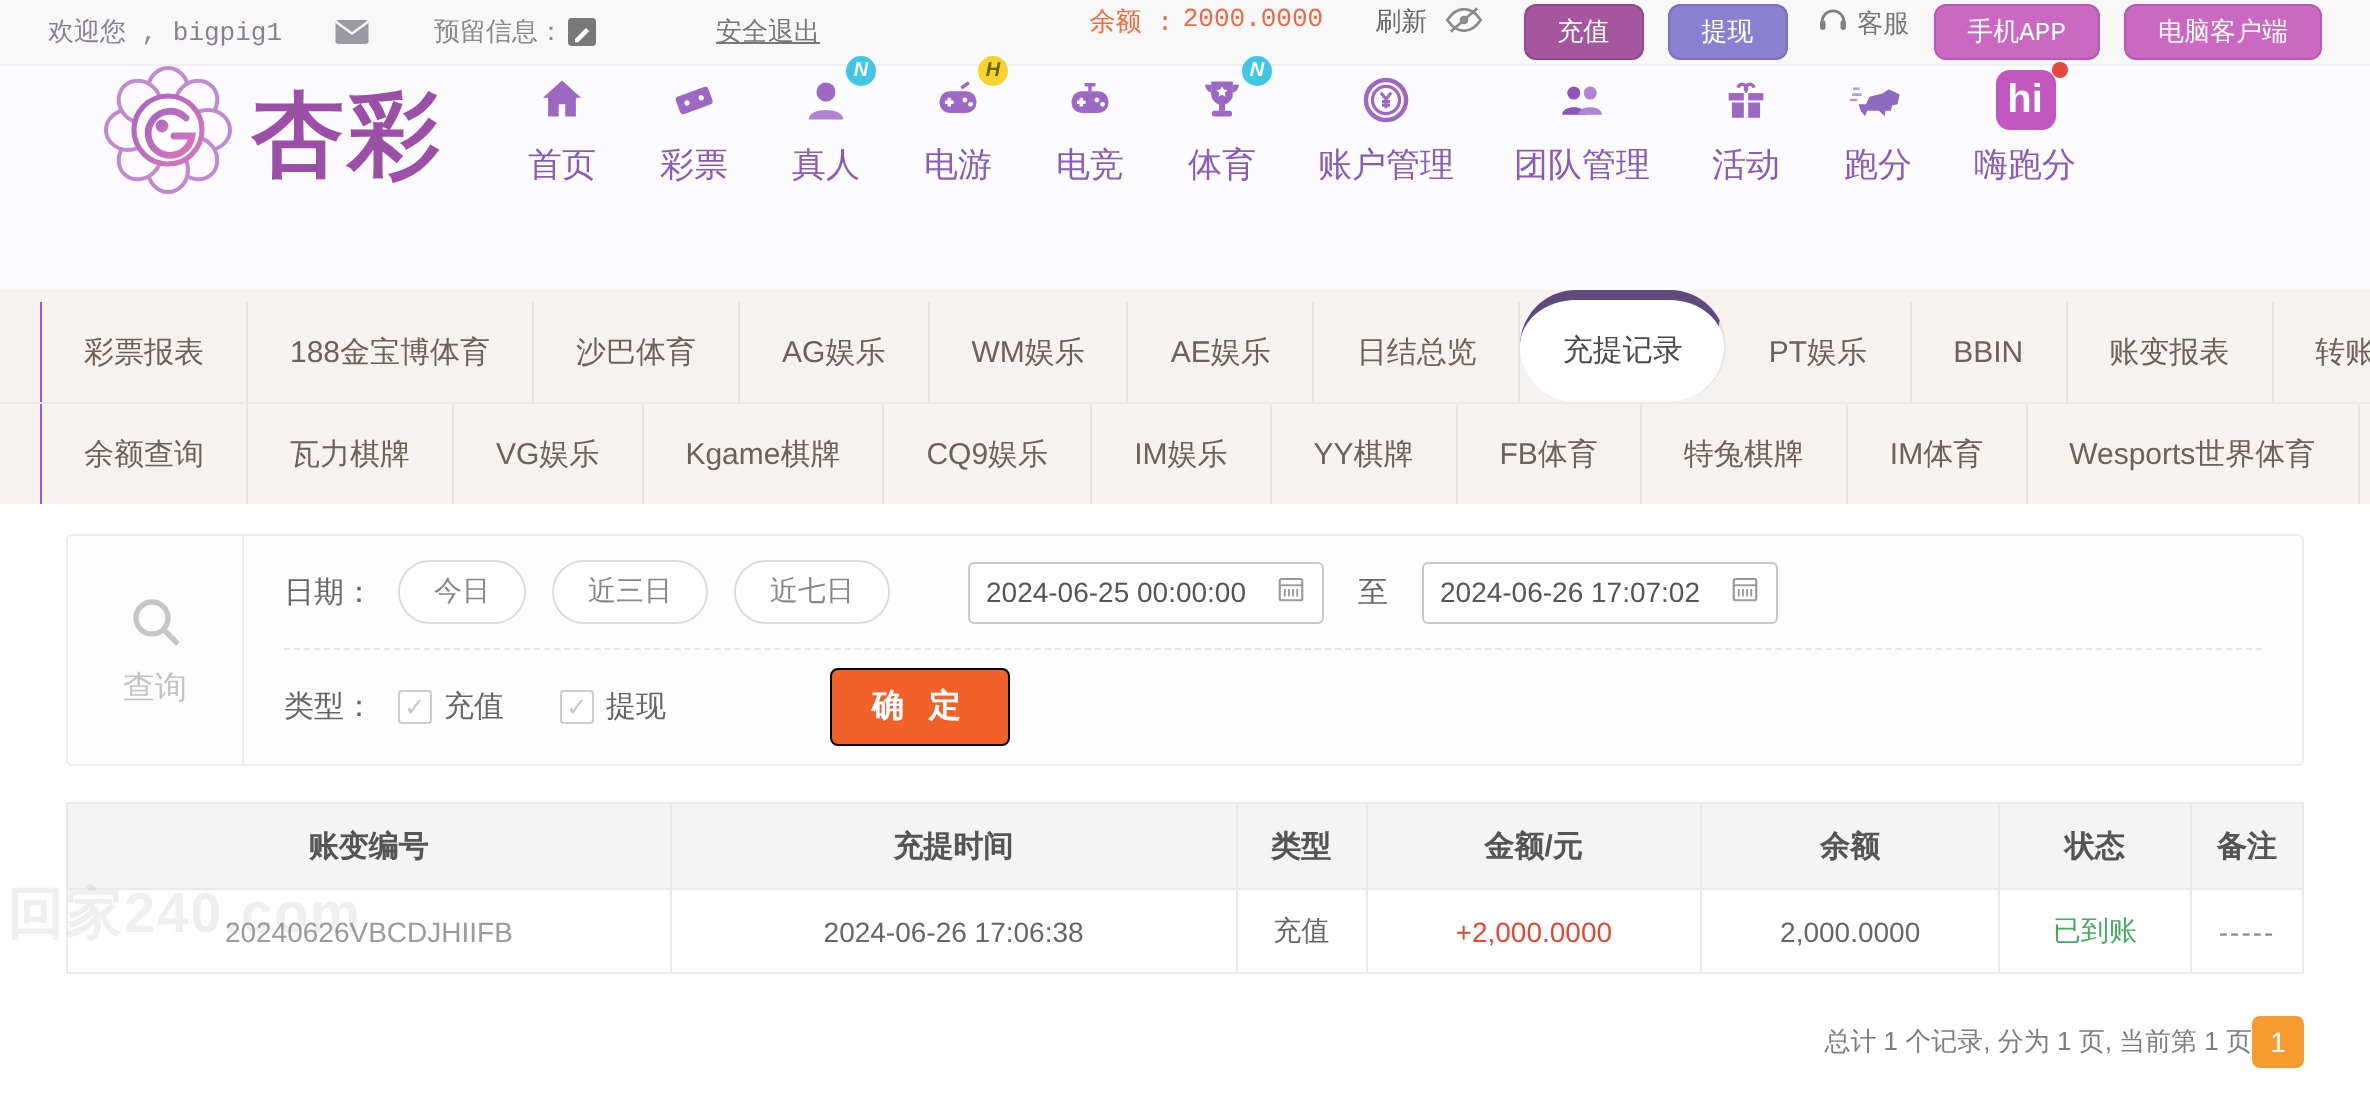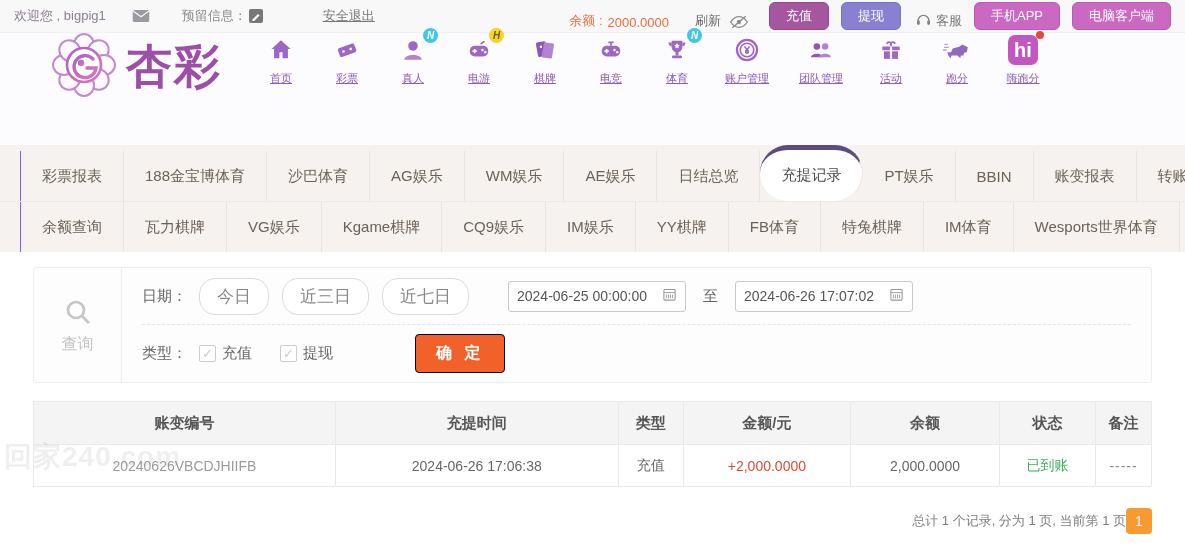--- a/index.html
+++ b/index.html
@@ -1,43 +1,43 @@
 <!DOCTYPE html>
 <html><head>
 <meta charset="utf-8">
 <style>
   * { margin:0; padding:0; box-sizing:border-box; }
   html,body { width:1185px; height:551px; }
   body { font-family:"Liberation Sans","DejaVu Sans",sans-serif; background:#fff; position:relative; overflow:hidden; }
 
   
   .topbar { height:33px; background:#f9f8f9; border-bottom:1px solid #f1eff1;
-            display:flex; align-items:center; padding:0 14px; font-size:13px; }
+            display:flex; align-items:center; padding:0 24px; font-size:13px;font-family:Liberation Mono, monospace; }
   .topbar .welcome { color:#8b8093; }
   .topbar .ic { display:inline-flex; align-items:center; margin:0 8px; }
   .topbar .reserved { color:#8a8a8a; margin-left:24px; }
   .topbar .logout { color:#777; text-decoration:underline; margin-left:52px; cursor:pointer; }
-  .topbar .right { margin-left:auto; display:flex; align-items:flex-end; }
+  .topbar .right { margin-left:auto; display:flex; align-items:flex-start; }
   .topbar .balance { color:#ee6a3e; }
   .topbar .refresh { color:#666; margin-left:26px; cursor:pointer; }
   .tb-btn { color:#fff; font-size:13px; border-radius:6px; padding:4px 16px; margin-left:12px;
             cursor:pointer; white-space:nowrap; }
   .btn-deposit  { background:#a5569f; border:1px solid #94478e; }
   .btn-withdraw { background:#8a80d2; border:1px solid #7a70c4; }
   .btn-app, .btn-pc { background:#ca68c2; border:1px solid #bb58b3; }
   .service { color:#777; display:flex; align-items:center; gap:4px; margin-left:14px; cursor:pointer; }
 
   
   .header { height:112px; background:#fcfbfd; display:flex; align-items:flex-start; padding:0 20px 0 48px; }
   .logo { display:flex; align-items:center; gap:6px; cursor:pointer; }
   .logo-text { font-size:46px; font-weight:bold; color:#9b4fa6; letter-spacing:2px; }
   .nav { display:flex; margin-left:26px; }
   .nav-item { display:flex; flex-direction:column; align-items:center; padding:0 15px; cursor:pointer; }
   .nav-icon { position:relative; width:36px; height:34px; display:flex; align-items:center; justify-content:center; }
-  .nav-label { font-size:11px; color:#8a5cb6; margin-top:4px; white-space:nowrap;text-decoration:underline; }
+  .nav-label { font-size:17px; color:#8a5cb6; margin-top:4px; white-space:nowrap; }
   .badge { position:absolute; top:-5px; right:-7px; width:15px; height:15px; border-radius:50%;
            font-size:10px; font-weight:bold; display:flex; align-items:center; justify-content:center; }
   .badge.cyan { background:#41c7e6; color:#fff; }
   .badge.yellow { background:#f6d32d; color:#6f6000; }
   .badge.dot { width:8px; height:8px; top:-2px; right:-3px; background:#e8453c; }
   .hi-box { width:30px; height:30px; background:#c257c0; border-radius:7px; color:#fff;
             font-weight:bold; font-size:20px; display:flex; align-items:center; justify-content:center; }
 
   
   .tabbar { background:#f5f2ef; padding-top:6px; }
@@ -52,21 +52,21 @@
   .content { background:#fff; padding:15px 33px 0; position:relative; }
 
   .filter-panel { border:1px solid #ededed; background:#fdfdfd; border-radius:3px; display:flex; }
   .query-col { width:88px; border-right:1px solid #eee; display:flex; flex-direction:column;
                align-items:center; justify-content:center; gap:2px; color:#c3c3c3; font-size:16px; }
   .filter-main { flex:1; padding:0 20px; }
   .filter-row { display:flex; align-items:center; height:57px; }
   .filter-row.first { border-bottom:1px dashed #e6e6e6; }
   .f-label { color:#666; font-size:15px; margin-right:12px; }
   .pill { border:1px solid #dcdcdc; border-radius:16px; background:#fff; color:#888;
-          padding:6px 17px; font-size:17px; margin-right:13px; cursor:pointer; }
+          padding:6px 17px; font-size:14px; margin-right:13px; cursor:pointer; }
   .date-input { width:178px; height:31px; border:1px solid #c9c9c9; border-radius:3px; background:#fff;
                 display:flex; align-items:center; justify-content:space-between; padding:0 8px;
                 color:#555; font-size:14px; cursor:pointer; }
   .date-input.from { margin-left:26px; }
   .to-label { color:#666; font-size:15px; margin:0 17px; }
   .chk-wrap { display:flex; align-items:center; gap:6px; margin-right:28px; cursor:pointer; }
   .chk { width:17px; height:17px; border:1px solid #ccc; border-radius:2px; background:#fff;
          color:#c9c9c9; font-size:13px; display:flex; align-items:center; justify-content:center; }
   .chk-label { color:#666; font-size:15px; }
   .btn-confirm { margin-left:54px; background:#f2612a; border:1px solid #000000; color:#fff;
@@ -202,30 +202,20 @@
         <svg width="28" height="26" viewBox="0 0 24 24">
             <path d="M13.5 6.5l3.5-2.5" stroke="#9d68c3" stroke-width="1.6" fill="none"></path>
             <rect x="3.5" y="8" width="17" height="10" rx="4.6" fill="#9d68c3"></rect>
             <path d="M8 11v4M6 13h4" stroke="#fff" stroke-width="1.6"></path>
             <circle cx="15.2" cy="12" r="1.1" fill="#fff"></circle>
             <circle cx="17.8" cy="14" r="1.1" fill="#fff"></circle>
           </svg>
         <i class="badge yellow">H</i>
       </span>
       <span class="nav-label">电游</span>
-    </div>
-    <div class="nav-item">
-      <span class="nav-icon">
-        <svg width="26" height="28" viewBox="0 0 24 24">
-            <rect x="4.5" y="4.5" width="9" height="13.5" rx="1.2" fill="#8e56b8" transform="rotate(-10 9 11)"></rect>
-            <rect x="10" y="5.5" width="9.5" height="14" rx="1.2" fill="#b084d2" transform="rotate(9 15 12)"></rect>
-            <circle cx="8.2" cy="9" r="1.1" fill="#fff"></circle>
-          </svg>
-      </span>
-      <span class="nav-label">棋牌</span>
     </div>
     <div class="nav-item">
       <span class="nav-icon">
         <svg width="28" height="26" viewBox="0 0 24 24">
             <path d="M9.5 5h5M12 5v3" stroke="#9d68c3" stroke-width="1.6" fill="none"></path>
             <rect x="3.5" y="8" width="17" height="10" rx="4.6" fill="#9d68c3"></rect>
             <path d="M8 11v4M6 13h4" stroke="#fff" stroke-width="1.6"></path>
             <circle cx="15.2" cy="12" r="1.1" fill="#fff"></circle>
             <circle cx="17.8" cy="14" r="1.1" fill="#fff"></circle>
           </svg>

